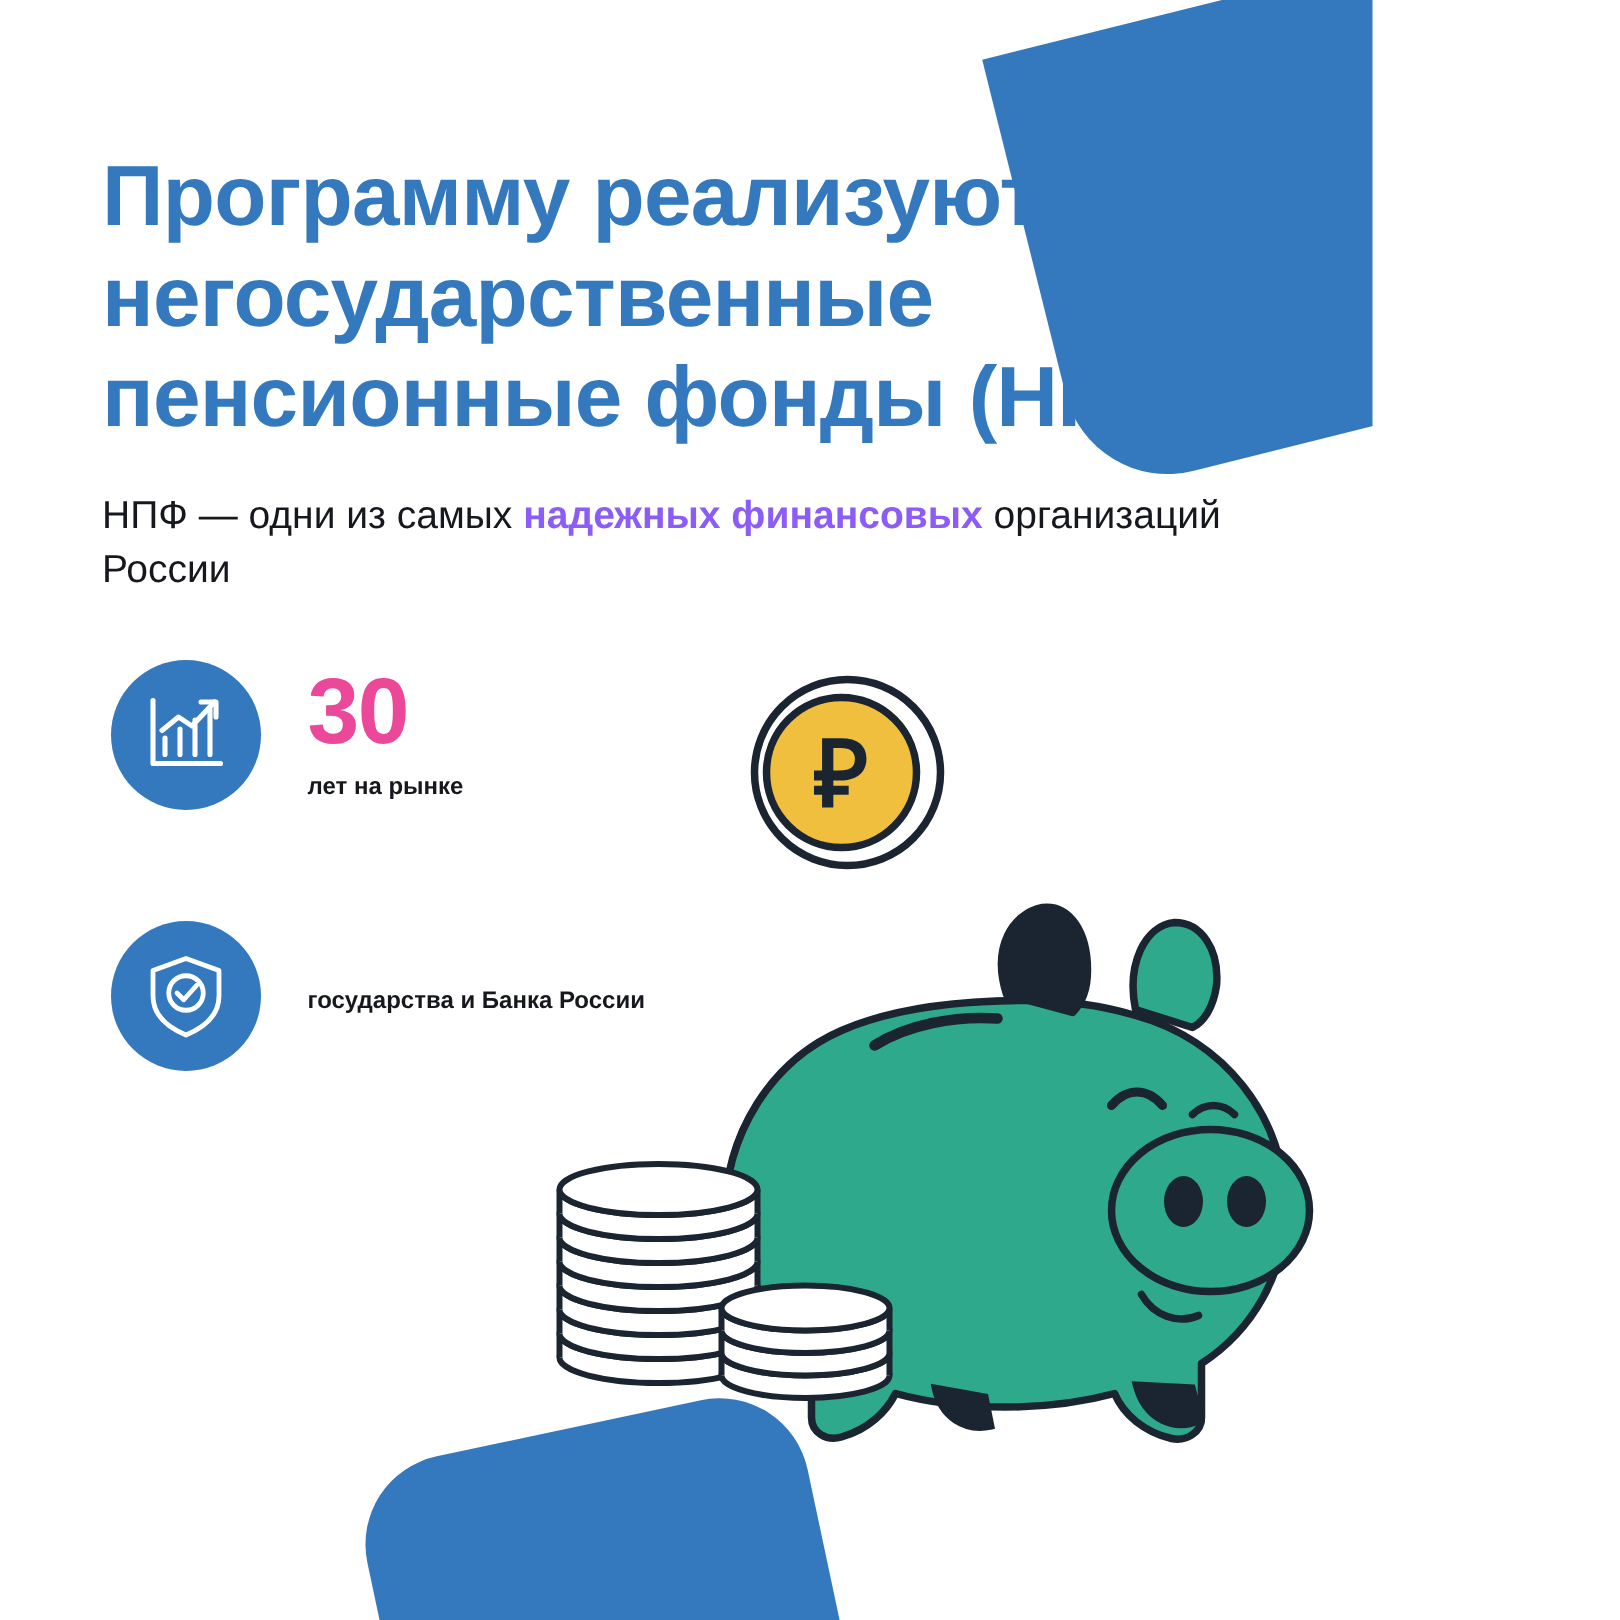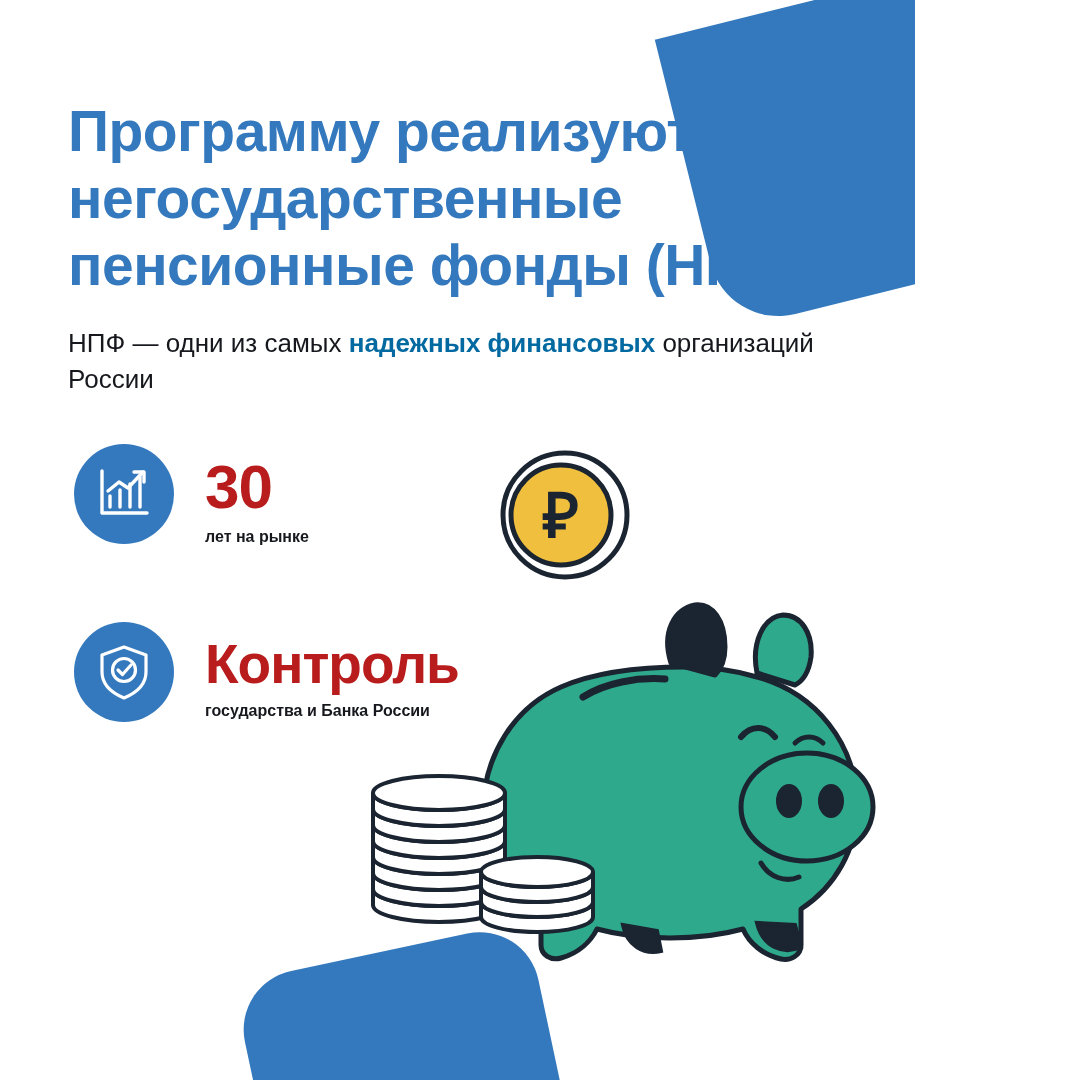--- a/index.html
+++ b/index.html
@@ -56,21 +56,21 @@
   .subhead {
     position: absolute;
     left: 68px;
     top: 300px;
     width: 780px;
     font-size: 26px;
     line-height: 1.38;
     color: #16181d;
   }
   .subhead .accent {
-    color: #0369a1;
+    color: #8b5cf6;
     font-weight: bold;
   }
 
   
   .stats {
     position: absolute;
     left: 74px;
     top: 440px;
     width: 520px;
   }
@@ -90,24 +90,23 @@
     display: flex;
     align-items: center;
     justify-content: center;
   }
   .stat-text {
     margin-left: 31px;
   }
   .stat-value {
     font-size: 62px;
     font-weight: bold;
-    color: #b91c1c;
+    color: #ec4899;
     line-height: 1.0;
     letter-spacing: -1px;
-    margin-top: 16px;
   }
   .stat-value.word {
     font-size: 55px;
   }
   .stat-caption {
     margin-top: 9px;
     font-size: 16px;
     font-weight: bold;
     color: #16181d;
     line-height: 1.28;
@@ -163,21 +162,20 @@
       <div class="stat-icon">
         <svg width="62" height="62" viewBox="0 0 62 62" aria-hidden="true">
           <g fill="none" stroke="#ffffff" stroke-width="3.2" stroke-linecap="round" stroke-linejoin="round">
             <path d="M31 6 L53 14 V31 C53 44 43 52 31 57 C19 52 9 44 9 31 V14 Z"></path>
             <circle cx="31" cy="29" r="11.5"></circle>
             <path d="M25 29 L29.5 33.5 L38 24"></path>
           </g>
         </svg>
       </div>
       <div class="stat-text">
-        <div class="stat-value word">Контроль</div>
         <div class="stat-caption">
           <span>государства и Банка России</span>
         </div>
       </div>
     </div>
 
 
   </div>
 
   <div class="illustration">

